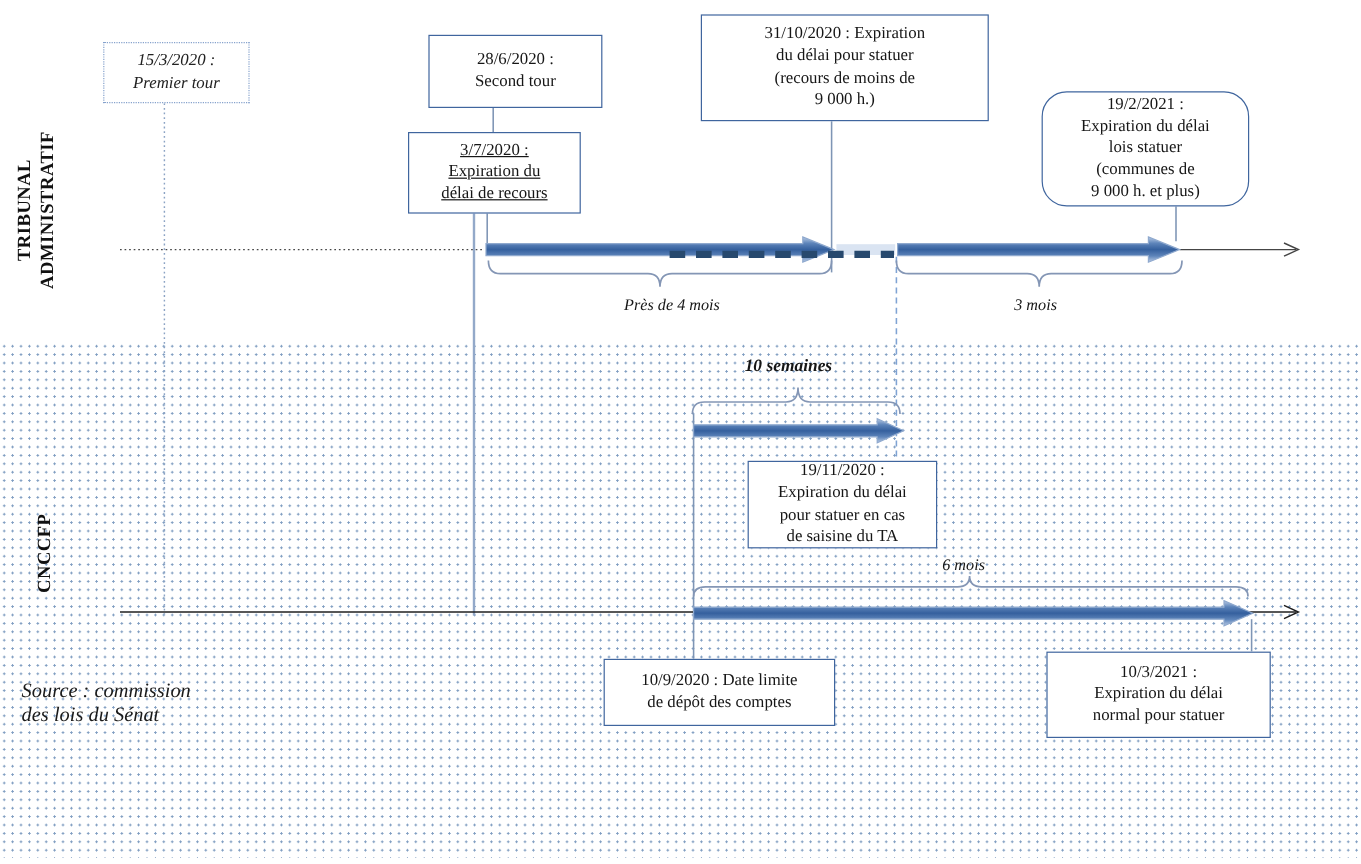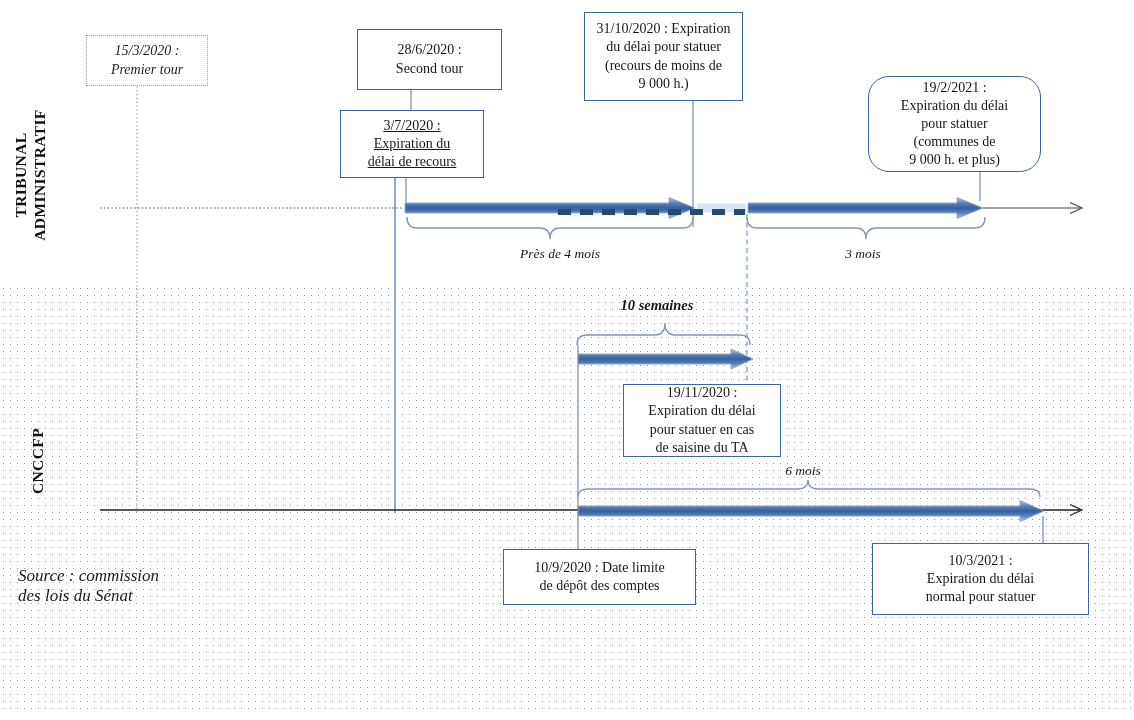--- a/index.html
+++ b/index.html
@@ -97,48 +97,48 @@
     <div>28/6/2020 :</div>
     <div>Second tour</div>
   </div>
 
   <div class="ebox" style="left:340px;top:110px;width:144px;height:68px;text-decoration:underline;">
     <div>3/7/2020 :</div>
     <div>Expiration du</div>
     <div>délai de recours</div>
   </div>
 
-  <div class="ebox" style="left:584px;top:12px;width:159px;height:89px;">
+  <div class="ebox" style="left:584px;top:12px;width:240px;height:89px;">
     <div>31/10/2020 : Expiration</div>
     <div>du délai pour statuer</div>
     <div>(recours de moins de</div>
     <div>9 000 h.)</div>
   </div>
 
   <div class="ebox" style="left:868px;top:76px;width:173px;height:96px;border-radius:21px;">
     <div>19/2/2021 :</div>
     <div>Expiration du délai</div>
-    <div>pour statuer</div>
+    <div>lois statuer</div>
     <div>(communes de</div>
     <div>9 000 h. et plus)</div>
   </div>
 
   <div class="ebox" style="left:623px;top:384px;width:158px;height:73px;">
     <div>19/11/2020 :</div>
     <div>Expiration du délai</div>
     <div>pour statuer en cas</div>
     <div>de saisine du TA</div>
   </div>
 
   <div class="ebox" style="left:470px;top:549px;width:193px;height:56px;margin-left:33px;">
     <div>10/9/2020 : Date limite</div>
     <div>de dépôt des comptes</div>
   </div>
 
-  <div class="ebox" style="left:872px;top:543px;width:217px;height:72px;">
+  <div class="ebox" style="left:872px;top:543px;width:187px;height:72px;">
     <div>10/3/2021 :</div>
     <div>Expiration du délai</div>
     <div>normal pour statuer</div>
   </div>
 
   <div class="dur" style="left:490px;top:246px;width:140px;">Près de 4 mois</div>
   <div class="dur" style="left:813px;top:246px;width:100px;">3 mois</div>
   <div class="dur bold" style="left:587px;top:297px;width:140px;">10 semaines</div>
   <div class="dur" style="left:753px;top:463px;width:100px;">6 mois</div>
 

